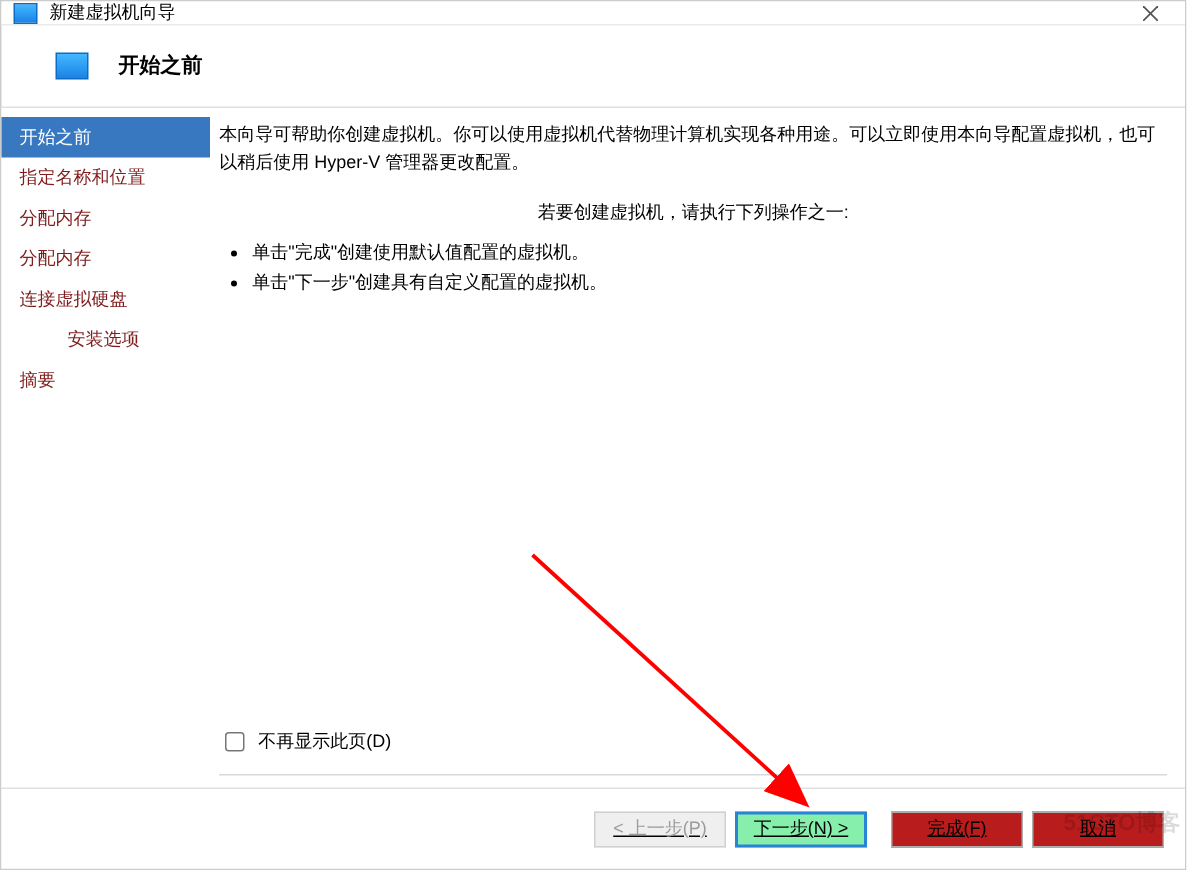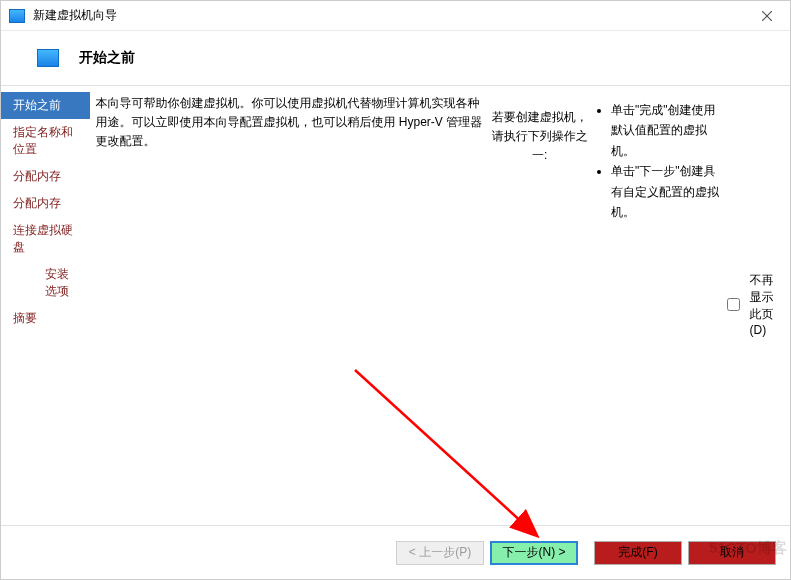--- a/index.html
+++ b/index.html
@@ -17,21 +17,21 @@
   .window {
     width: 791px;
     height: 580px;
     border: 1px solid #ccc;
     display: flex;
     flex-direction: column;
     background: #fff;
   }
   
   .titlebar {
-    height: 30px;
+    height: 16px;
     display: flex;
     align-items: center;
     background: #fff;
     border-bottom: 1px solid #eaeaea;
     padding-left: 8px;
   }
   .titlebar .app-icon {
     width: 16px; height: 14px;
     background: linear-gradient(#43b7ff,#1a83e6);
     border: 1px solid #0f6cc5;
@@ -85,21 +85,21 @@
     background: #3778c0;
     color: #fff;
   }
   .sidebar .step.sub {
     padding-left: 44px;
   }
   .content {
     flex: 1 1 auto;
     padding: 8px 12px 8px 6px;
     display: flex;
-    flex-direction: row;
+    flex-direction: column;
   }
   .content .intro { line-height: 1.6; }
   .content .instr { margin-top: 14px; line-height:1.6;text-align:center; }
   .content .bullets {
     margin: 6px 0 0 0;
     padding-left: 22px;
     line-height:1.7;
   }
   .content .bullets li { list-style: disc; }
   .content .filler { flex:1 1 auto; }
@@ -118,20 +118,21 @@
   
   .footer {
     height: 54px;
     border-top: 1px solid #e0e0e0;
     display: flex;
     align-items: center;
     justify-content: flex-end;
     gap: 6px;
     padding-right: 14px;
     background:#fff;
+    text-decoration:underline;
   }
   .footer .btn-group { display:flex; gap:6px; margin-right:10px; }
   .footer button {
     min-width: 88px;
     height: 24px;
     font-family: inherit;
     font-size: 12px;
     background: #b91c1c;
     border: 1px solid #adadad;
     cursor: pointer;

